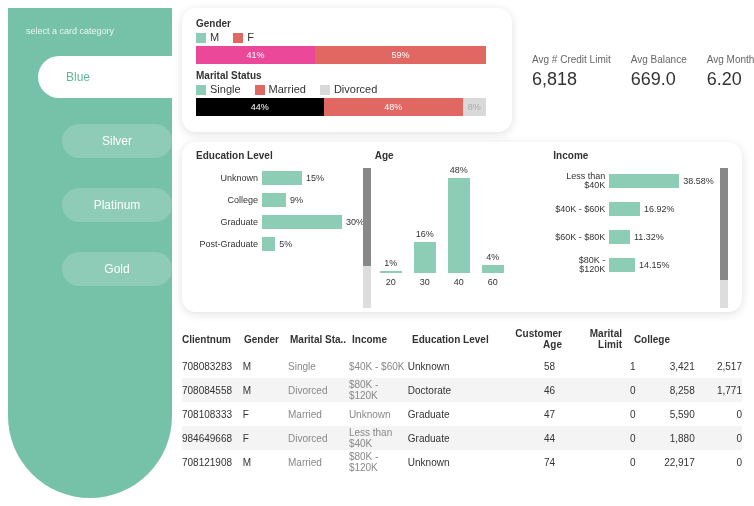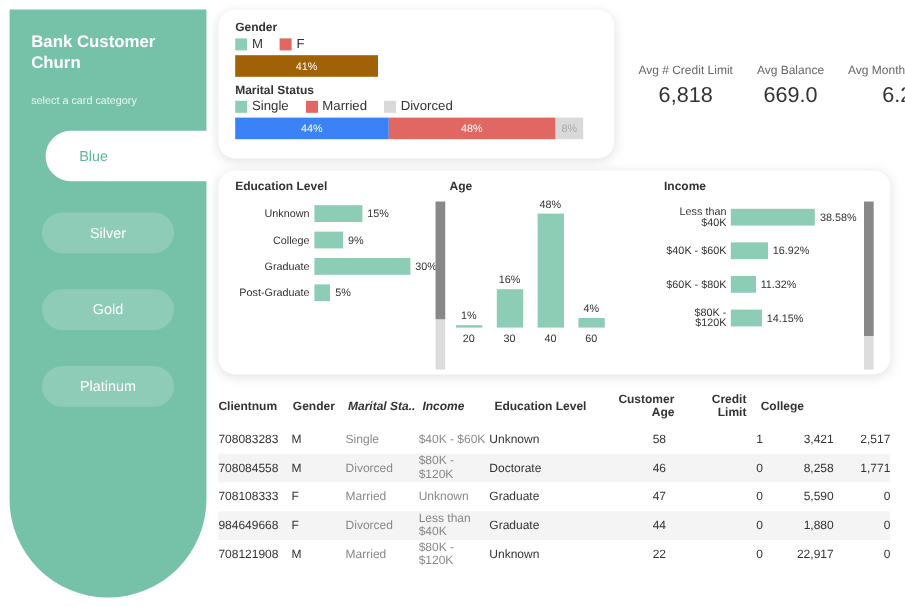--- a/index.html
+++ b/index.html
@@ -1,33 +1,33 @@
 <!DOCTYPE html>
 <html><head>
 <meta charset="utf-8">
 <style>
   * { box-sizing: border-box; margin: 0; padding: 0; }
   body { font-family: "Segoe UI", Arial, sans-serif; font-size: 11px; color: #333; background: #fff; width: 754px; height: 506px; overflow: hidden; position: relative; }
   .sidebar { position: absolute; left: 8px; top: 8px; width: 164px; height: 490px; background: #76c2a8; border-radius: 0 0 82px 82px; padding: 18px 0 0 0; }
   .title { color: #fff; font-size: 14px; font-weight: 600; line-height: 1.25; padding: 0 18px 18px 18px; }
   .subtitle { color: #e9f6f1; font-size: 9px; padding: 0 18px 10px 18px; }
-  .cat { height: 42px; margin: 10px 0; display: flex; align-items: center; justify-content: center; cursor: pointer; }
+  .cat { height: 42px; margin: 10px 0; display: flex; align-items: center; justify-content: flex-end; cursor: pointer; }
   .cat .pill { width: 110px; height: 34px; border-radius: 18px; background: #8fccb7; color: #fff; display: flex; align-items: center; justify-content: center; font-size: 12px; }
   .cat.active { background: #fff; border-radius: 30px 0 0 30px; margin-left: 30px; width: 146px; justify-content: flex-start; padding-left: 28px; }
   .cat.active .pill { background: transparent; color: #5fb89a; font-weight: 500; justify-content: flex-start; }
   .content { position: absolute; left: 182px; top: 8px; width: 564px; }
   .card { background: #fff; border-radius: 14px; box-shadow: 0 2px 10px rgba(0,0,0,0.12); padding: 8px 14px 10px 14px; }
   .bars-card { width: 330px; }
   .section-label { font-size: 10px; color: #333; font-weight: 600; margin: 2px 0 2px 0; }
   .legend { display: flex; gap: 14px; align-items: center; margin-bottom: 3px; }
   .swatch { width: 10px; height: 10px; display: inline-block; margin-right: 4px; vertical-align: middle; }
   .seg { height: 18px; display: flex; width: 290px; margin: 2px 0 6px 0; font-size: 9px; color: #fff; }
   .seg div { display: flex; align-items: center; justify-content: center; }
   .kpis { position: absolute; left: 350px; top: 46px; display: flex; gap: 20px; }
-  .kpi { text-align: center; }
+  .kpi { text-align: left; }
   .kpi .kl { font-size: 10px; color: #666; margin-bottom: 4px; white-space: nowrap; }
   .kpi .kv { font-size: 18px; color: #333; }
   .mid-card { margin-top: 10px; width: 560px; height: 170px; display: flex; gap: 4px; }
   .mini { flex: 1; position: relative; }
   .mini h4 { font-size: 10px; font-weight: 600; margin-bottom: 6px; }
   .hrow { display: flex; align-items: center; height: 22px; }
   .hrow .lbl { width: 66px; text-align: right; font-size: 9px; color: #333; padding-right: 4px; }
   .hrow .lbl2 { width: 56px; text-align: right; font-size: 9px; color: #333; padding-right: 4px; line-height: 1; }
   .hrow .bar { height: 14px; background: #8dcdb6; }
   .hrow .val { font-size: 9px; margin-left: 4px; color: #333; }
@@ -39,64 +39,64 @@
   .colchart .cval { font-size: 9px; margin-bottom: 3px; }
   .colchart .ccat { font-size: 9px; margin-top: 4px; color: #333; }
   .table { margin-top: 12px; width: 560px; font-size: 10px; }
   .thead, .trow { display: flex; align-items: center; }
   .thead { color: #333; font-weight: 600; padding: 4px 0; }
   .trow { height: 24px; }
   .trow.alt { background: #f4f4f4; }
   .c0{width:62px;} .c1{width:46px;} .c2{width:62px;color:#888;} .c3{width:60px;color:#888;}
   .c4{width:86px;} .c5{width:72px;text-align:right;padding-right:8px;} .c6{width:82px;text-align:right;padding-right:8px;}
   .c7{width:60px;text-align:right;padding-right:8px;} .c8{width:40px;text-align:right;}
-  .thead .c2,.thead .c3{color:#333;font-style:italic;}
+  .thead .c2,.thead .c3{color:#333;}
 </style>
 </head>
 <body>
 
 <div class="sidebar">
-  <div class="title">Bank Customer Churn</div>
   <div class="subtitle">select a card category</div>
   <div id="cats">
       <div class="cat active">
         <div class="pill">Blue</div>
       </div>
       <div class="cat" style="margin-top: 22px;">
         <div class="pill">Silver</div>
       </div>
       <div class="cat" style="margin-top: 22px;">
+        <div class="pill">Platinum</div>
+      </div>
+      <div class="cat" style="margin-top: 22px;">
         <div class="pill">Gold</div>
-      </div>
-      <div class="cat" style="margin-top: 22px;">
-        <div class="pill">Platinum</div>
       </div>
     </div>
 </div>
 
 <div class="content">
 
   <div class="card bars-card">
     <div class="section-label">Gender</div>
     <div class="legend" id="gender-legend">
         <span><span class="swatch" style="background:#8dcdb6"></span><span>M</span></span>
         <span><span class="swatch" style="background:#e06762"></span><span>F</span></span>
       </div>
     <div class="seg" id="gender-seg">
-        <div style="width: 41%; background: #a16207;">41%</div>
+        <div style="width: 41%; background: #ec4899;">41%</div>
+        <div style="width: 59%; background: rgb(224, 103, 98);">59%</div>
       </div>
 
     <div class="section-label">Marital Status</div>
     <div class="legend" id="marital-legend">
         <span><span class="swatch" style="background:#8dcdb6"></span><span>Single</span></span>
         <span><span class="swatch" style="background:#e06762"></span><span>Married</span></span>
         <span><span class="swatch" style="background:#d9d9d9"></span><span>Divorced</span></span>
       </div>
     <div class="seg" id="marital-seg">
-        <div style="width: 44%; background: #3b82f6;">44%</div>
+        <div style="width: 44%; background: #000000;">44%</div>
         <div style="width: 48%; background: rgb(224, 103, 98);">48%</div>
         <div style="width: 8%; background: rgb(217, 217, 217); color: rgb(170, 170, 170);">8%</div>
       </div>
   </div>
 
   <div class="kpis" id="kpis">
       <div class="kpi">
         <div class="kl">Avg # Credit Limit</div>
         <div class="kv">6,818</div>
       </div>
@@ -195,21 +195,21 @@
   </div>
 
   <div class="table">
     <div class="thead" id="thead">
         <div class="c0">Clientnum</div>
         <div class="c1">Gender</div>
         <div class="c2">Marital Sta..</div>
         <div class="c3">Income</div>
         <div class="c4">Education Level</div>
         <div class="c5">Customer Age</div>
-        <div class="c7">Credit Limit</div>
+        <div class="c7">Marital Limit</div>
         <div class="c8">College</div>
       </div>
     <div id="tbody">
         <div class="trow">
           <div class="c0">708083283</div>
           <div class="c1">M</div>
           <div class="c2">Single</div>
           <div class="c3">$40K - $60K</div>
           <div class="c4">Unknown</div>
           <div class="c5">58</div>
@@ -249,21 +249,21 @@
           <div class="c6">0</div>
           <div class="c7">1,880</div>
           <div class="c8">0</div>
         </div>
         <div class="trow">
           <div class="c0">708121908</div>
           <div class="c1">M</div>
           <div class="c2">Married</div>
           <div class="c3">$80K - $120K</div>
           <div class="c4">Unknown</div>
-          <div class="c5">22</div>
+          <div class="c5">74</div>
           <div class="c6">0</div>
           <div class="c7">22,917</div>
           <div class="c8">0</div>
         </div>
       </div>
   </div>
 
 </div>
 
 </body></html>

